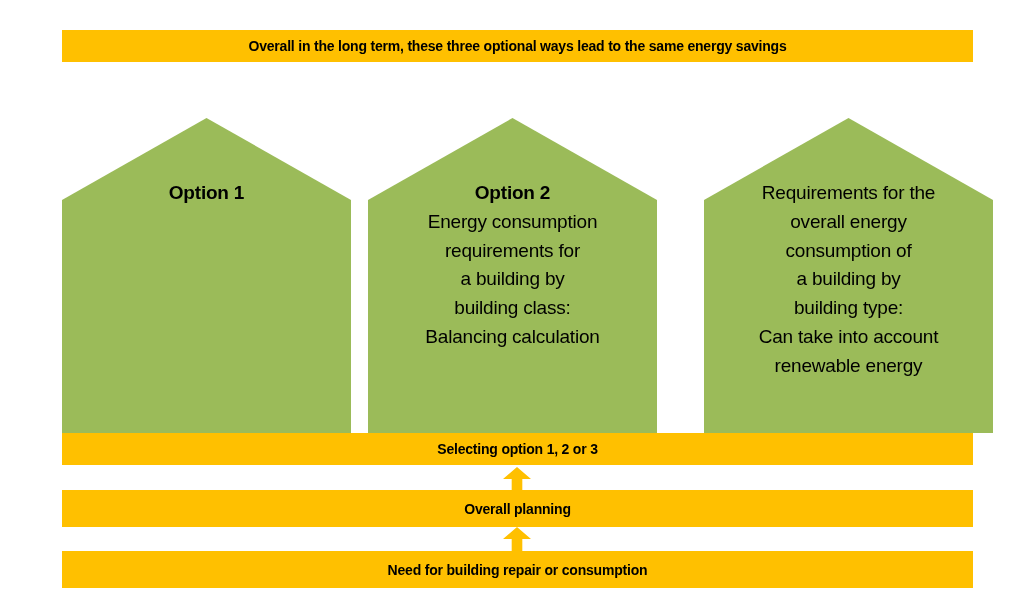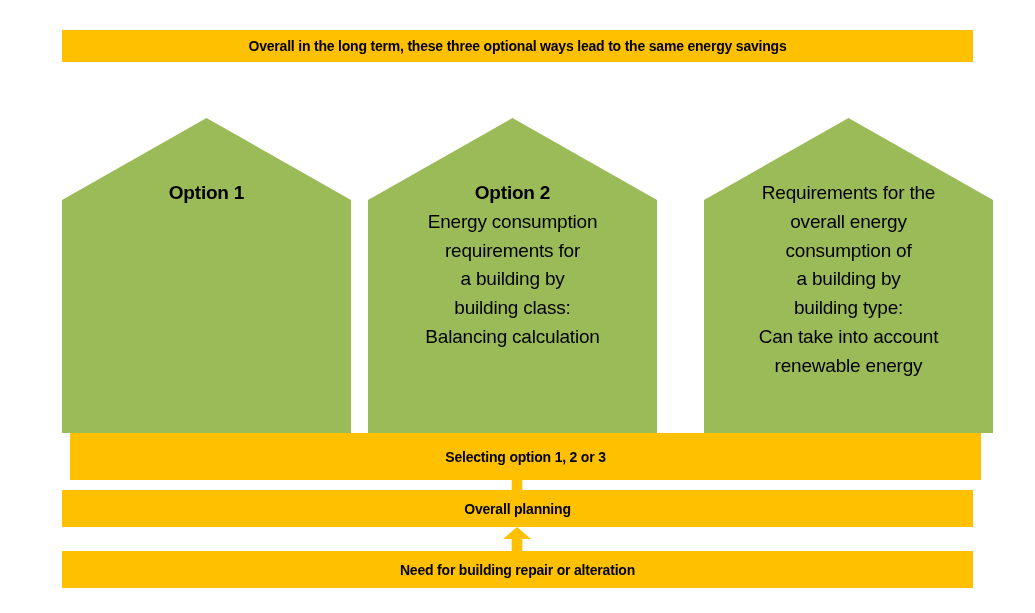--- a/index.html
+++ b/index.html
@@ -26,21 +26,21 @@
     font-weight: bold;
     font-size: 14px;
     letter-spacing: -0.2px;
     text-align: center;
   }
   .banner.gold { background: var(--gold, #FFC000); }
   .banner.blue { background: var(--blue, #8FB3E0); }
 
   .top-banner       { top: 30px;  height: 32px; }
   .req-banner       { top: 79px;  height: 33px; }
-  .selecting-banner { top: 433px; height: 47px; margin-left: 8px; }
+  .selecting-banner { top: 433px; height: 32px; }
   .planning-banner  { top: 490px; height: 37px; }
   .need-banner      { top: 551px; height: 37px; }
 
   .house {
     position: absolute;
     top: 118px;
     width: 289px;
     height: 315px;
     background: var(--green, #9BBB59);
     clip-path: polygon(50% 0%, 100% 26%, 100% 100%, 0% 100%, 0% 26%);
@@ -108,16 +108,16 @@
 
   <div class="up-arrow arrow-1"></div>
 
   <div class="banner gold planning-banner">
     <span>Overall planning</span>
   </div>
 
   <div class="up-arrow arrow-2"></div>
 
   <div class="banner gold need-banner">
-    <span>Need for building repair or alteration</span>
+    <span>Need for building repair or consumption</span>
   </div>
 
 </div>
 
 </body></html>

